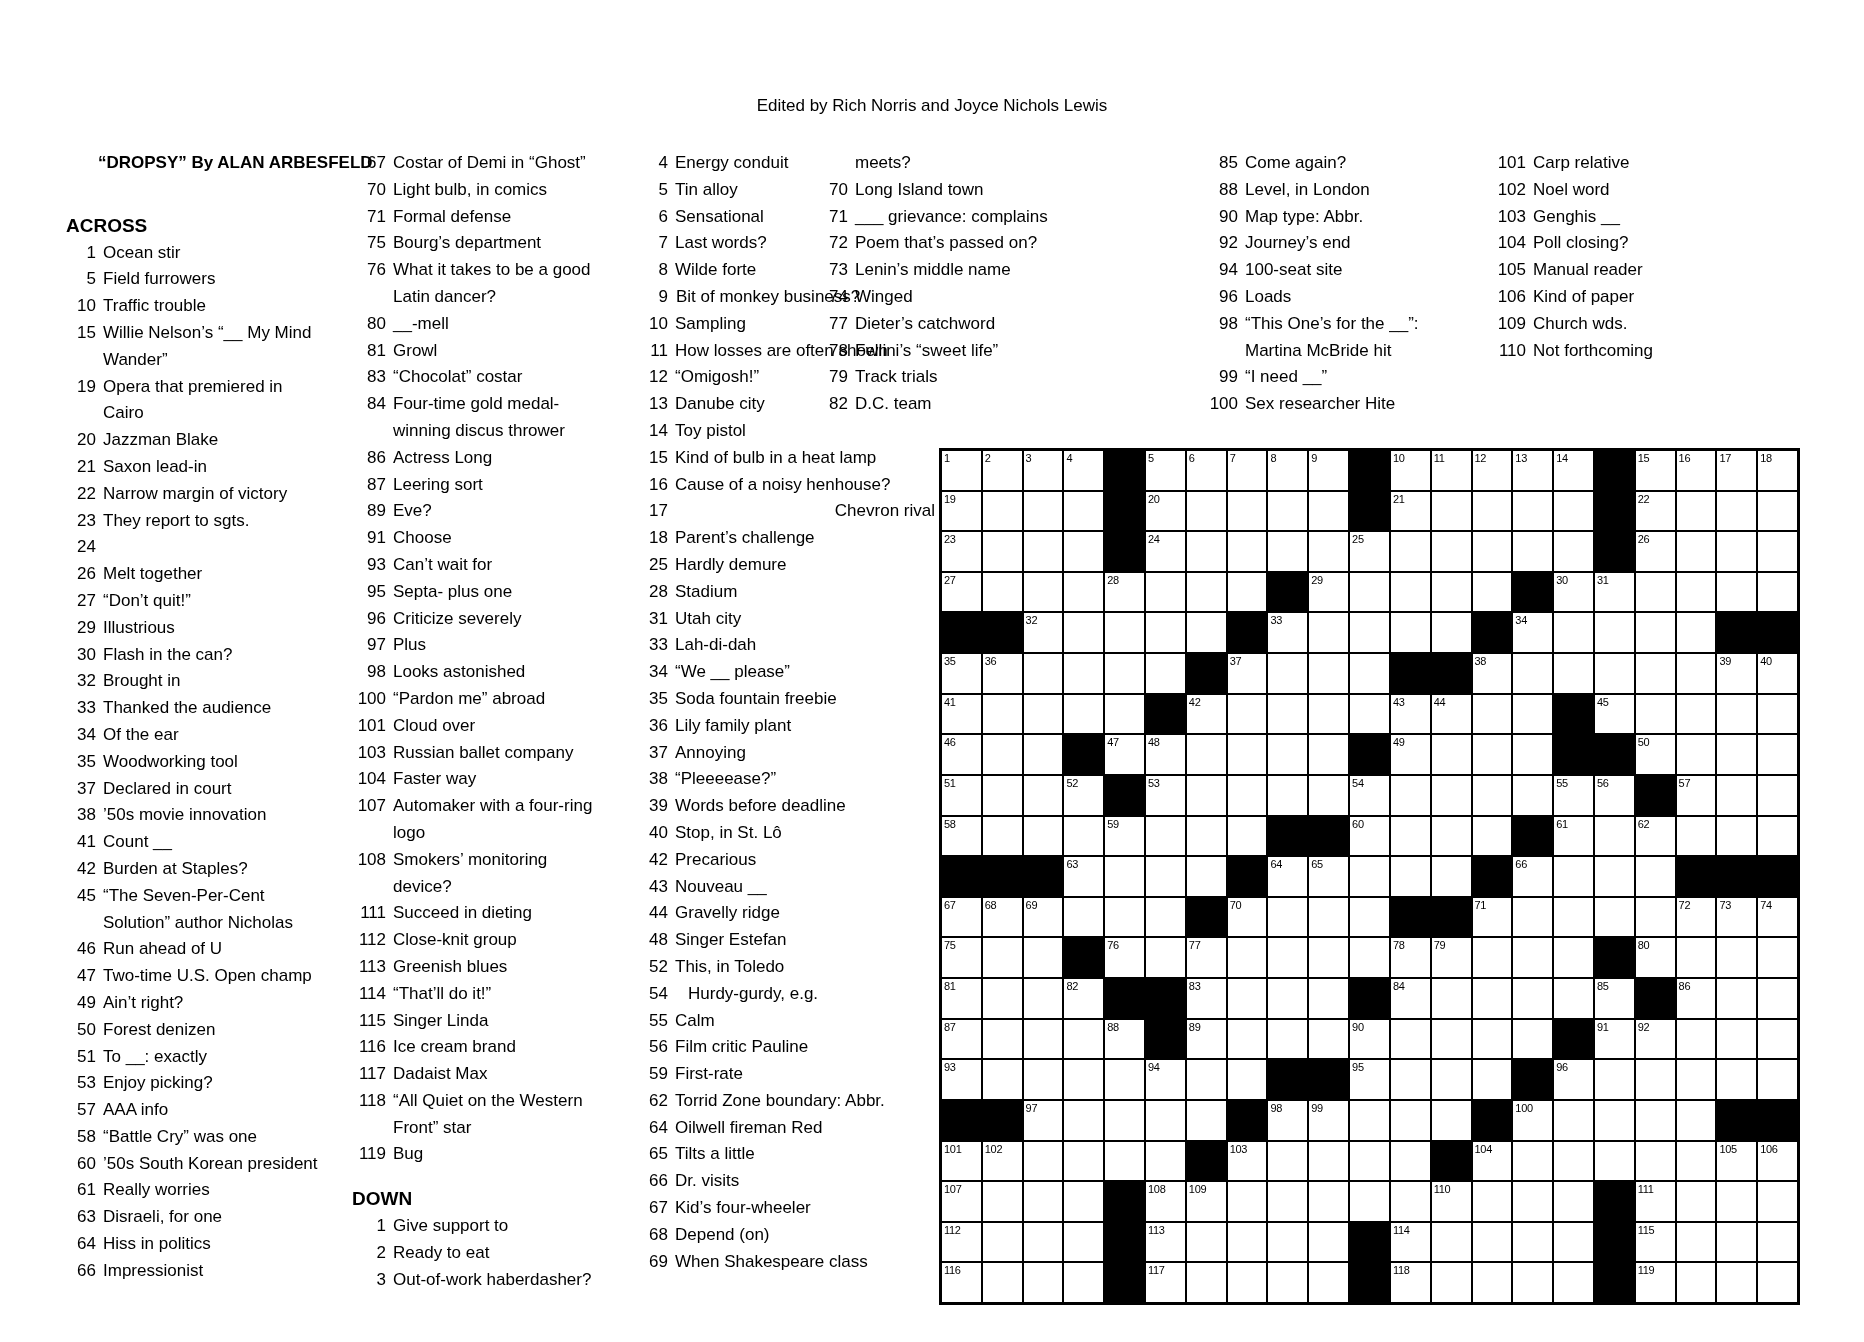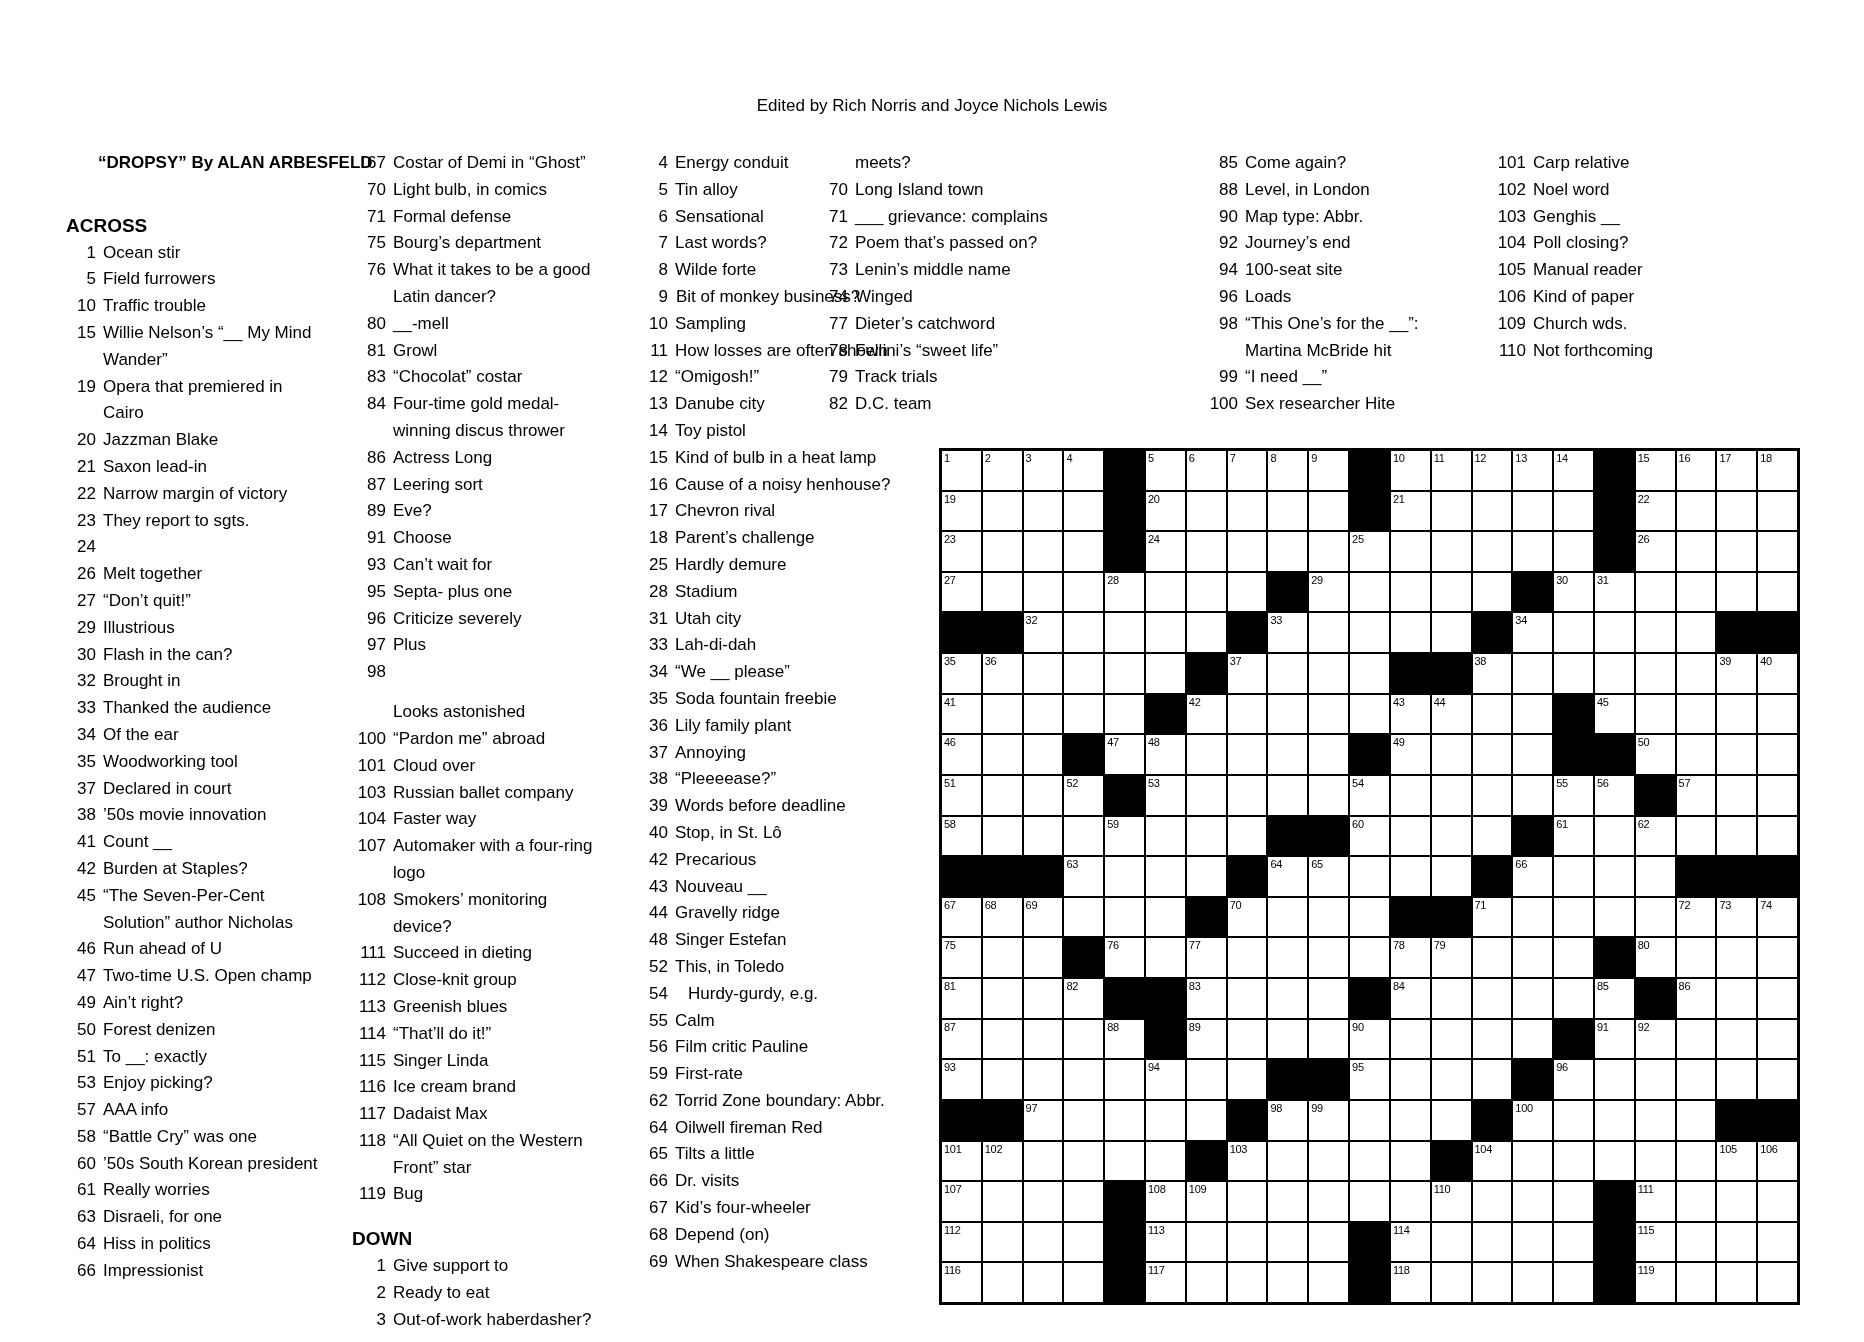--- a/index.html
+++ b/index.html
@@ -258,21 +258,21 @@
         <div class="clue">
           <span class="cnum" style="width: 34px;">96</span>
           <span class="ctext" style="width: 215px;">Criticize severely</span>
         </div>
         <div class="clue">
           <span class="cnum" style="width: 34px;">97</span>
           <span class="ctext" style="width: 215px;">Plus</span>
         </div>
         <div class="clue">
           <span class="cnum" style="width: 34px;">98</span>
-          <span class="ctext" style="width: 215px; margin-top: 40px;">Looks astonished</span>
+          <span class="ctext" style="width: 215px;">Looks astonished</span>
         </div>
         <div class="clue">
           <span class="cnum" style="width: 34px;">100</span>
           <span class="ctext" style="width: 215px;">“Pardon me” abroad</span>
         </div>
         <div class="clue">
           <span class="cnum" style="width: 34px;">101</span>
           <span class="ctext" style="width: 215px;">Cloud over</span>
         </div>
         <div class="clue">
@@ -389,21 +389,21 @@
         <div class="clue">
           <span class="cnum" style="width: 34px;">15</span>
           <span class="ctext" style="width: 260px;">Kind of bulb in a heat lamp</span>
         </div>
         <div class="clue">
           <span class="cnum" style="width: 34px;">16</span>
           <span class="ctext" style="width: 260px;">Cause of a noisy henhouse?</span>
         </div>
         <div class="clue">
           <span class="cnum" style="width: 34px;">17</span>
-          <span class="ctext" style="width: 260px;">Chevron rival</span>
+          <span class="ctext" style="width: 260px; text-align: right;">Chevron rival</span>
         </div>
         <div class="clue">
           <span class="cnum" style="width: 34px;">18</span>
           <span class="ctext" style="width: 260px;">Parent’s challenge</span>
         </div>
         <div class="clue">
           <span class="cnum" style="width: 34px;">25</span>
           <span class="ctext" style="width: 260px;">Hardly demure</span>
         </div>
         <div class="clue">

